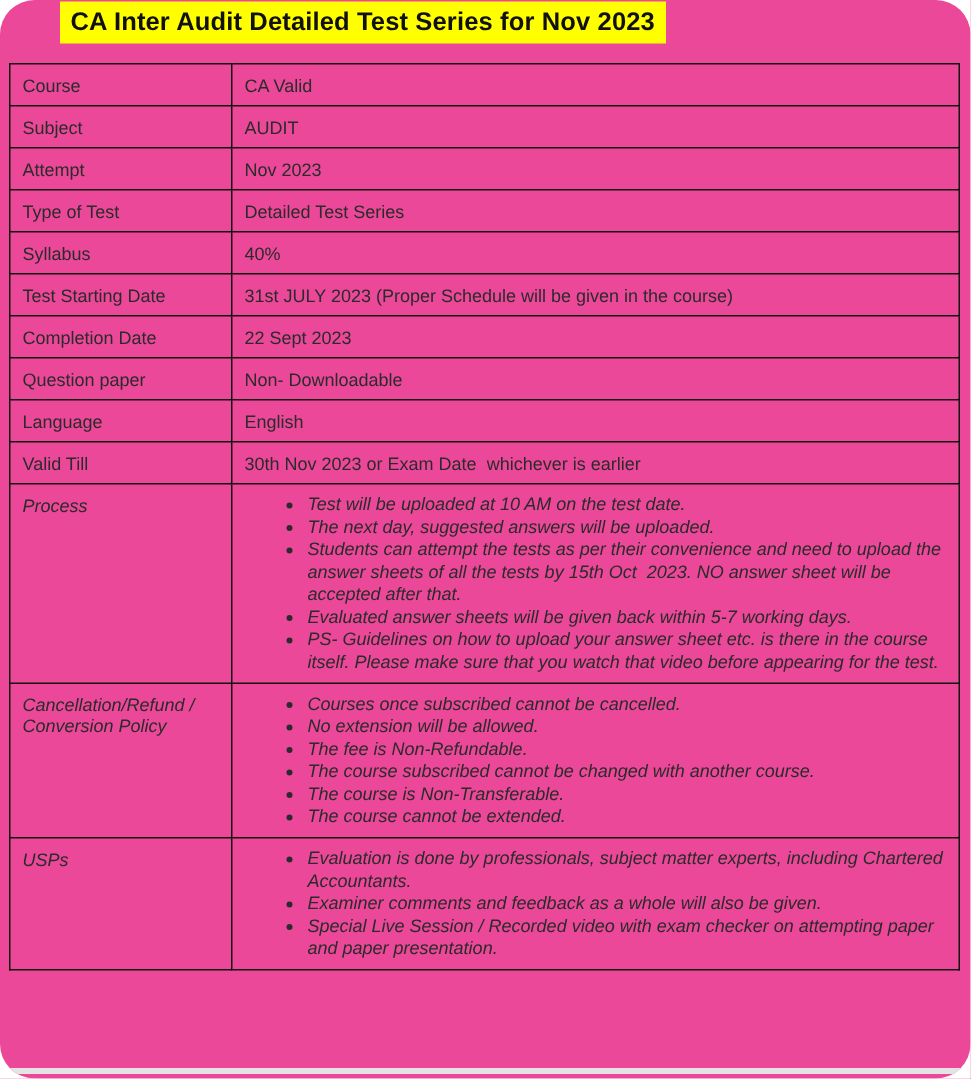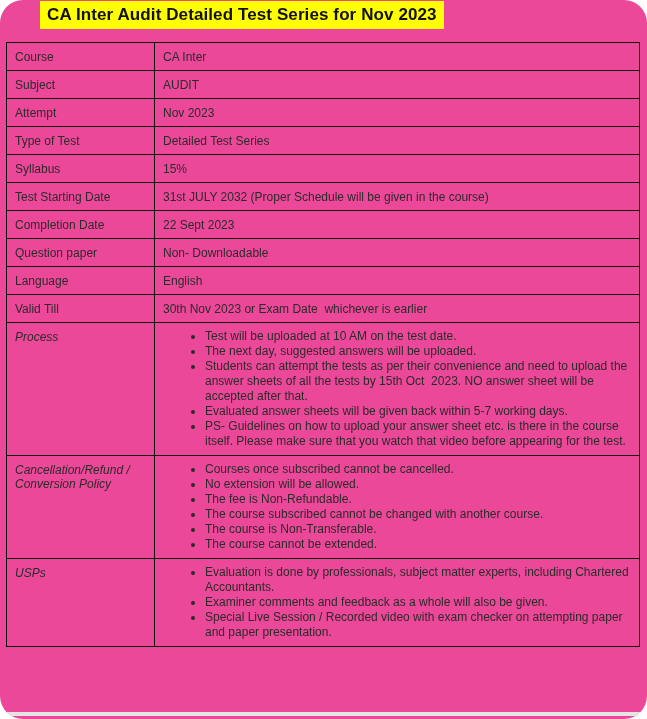--- a/index.html
+++ b/index.html
@@ -65,20 +65,21 @@
     font-style: italic;
   }
   .list-row .value-cell {
     vertical-align: top;
     padding: 0 6px 0 0;
   }
   .value-cell ul {
     margin: 6px 0;
     padding-left: 50px;
     list-style-type: disc;
+    font-style: italic;
   }
   .value-cell li {
     line-height: 15px;
     white-space: pre-wrap;
   }
   .page-edge {
     position: absolute;
     left: 0;
     top: 712px;
     width: 647px;
@@ -89,41 +90,41 @@
 </head>
 <body>
 
 <div class="page">
   <h1 class="title"><span class="highlight">CA Inter Audit Detailed Test Series for Nov 2023</span></h1>
 
   <table class="details">
     <tbody id="rows">
         <tr class="simple-row">
           <td class="label-cell">Course</td>
-          <td class="value-cell">CA Inter</td>
+          <td class="value-cell">CA Valid</td>
         </tr>
         <tr class="simple-row">
           <td class="label-cell">Subject</td>
           <td class="value-cell">AUDIT</td>
         </tr>
         <tr class="simple-row">
           <td class="label-cell">Attempt</td>
           <td class="value-cell">Nov 2023</td>
         </tr>
         <tr class="simple-row">
           <td class="label-cell">Type of Test</td>
           <td class="value-cell">Detailed Test Series</td>
         </tr>
         <tr class="simple-row">
           <td class="label-cell">Syllabus</td>
-          <td class="value-cell">15%</td>
+          <td class="value-cell">40%</td>
         </tr>
         <tr class="simple-row">
           <td class="label-cell">Test Starting Date</td>
-          <td class="value-cell">31st JULY 2032 (Proper Schedule will be given in the course)</td>
+          <td class="value-cell">31st JULY 2023 (Proper Schedule will be given in the course)</td>
         </tr>
         <tr class="simple-row">
           <td class="label-cell">Completion Date</td>
           <td class="value-cell">22 Sept 2023</td>
         </tr>
         <tr class="simple-row">
           <td class="label-cell">Question paper</td>
           <td class="value-cell">Non- Downloadable</td>
         </tr>
         <tr class="simple-row">

